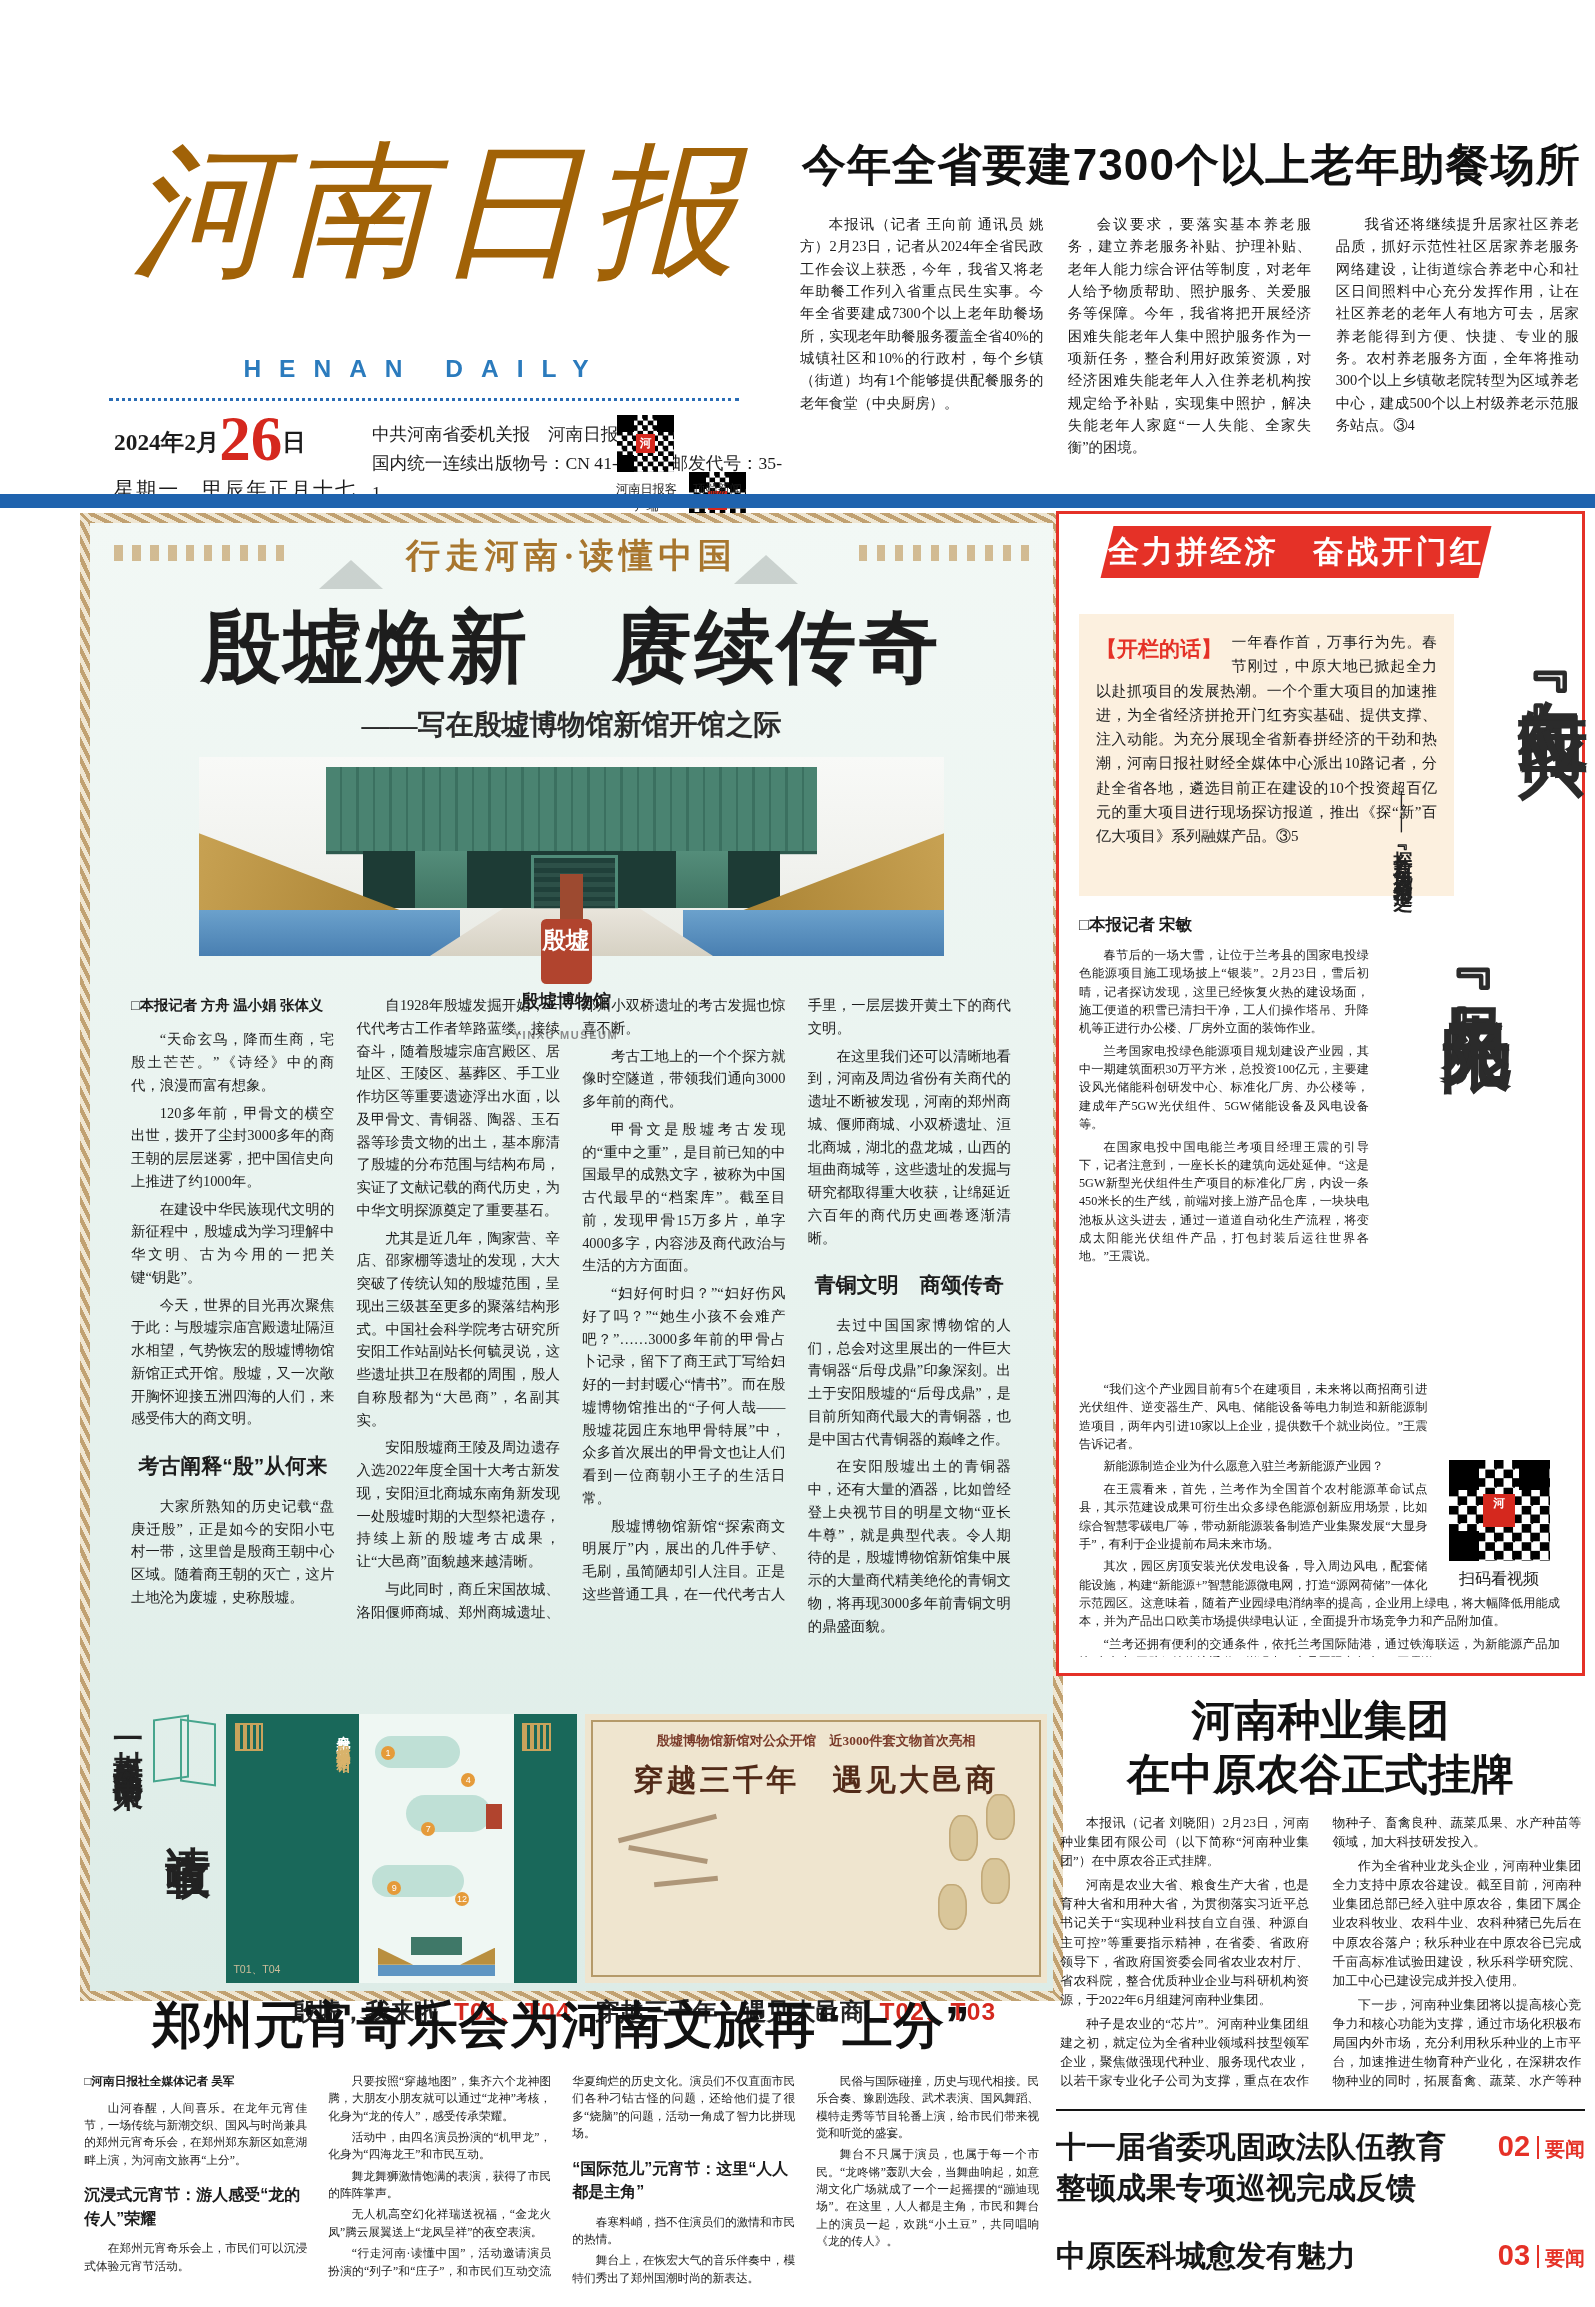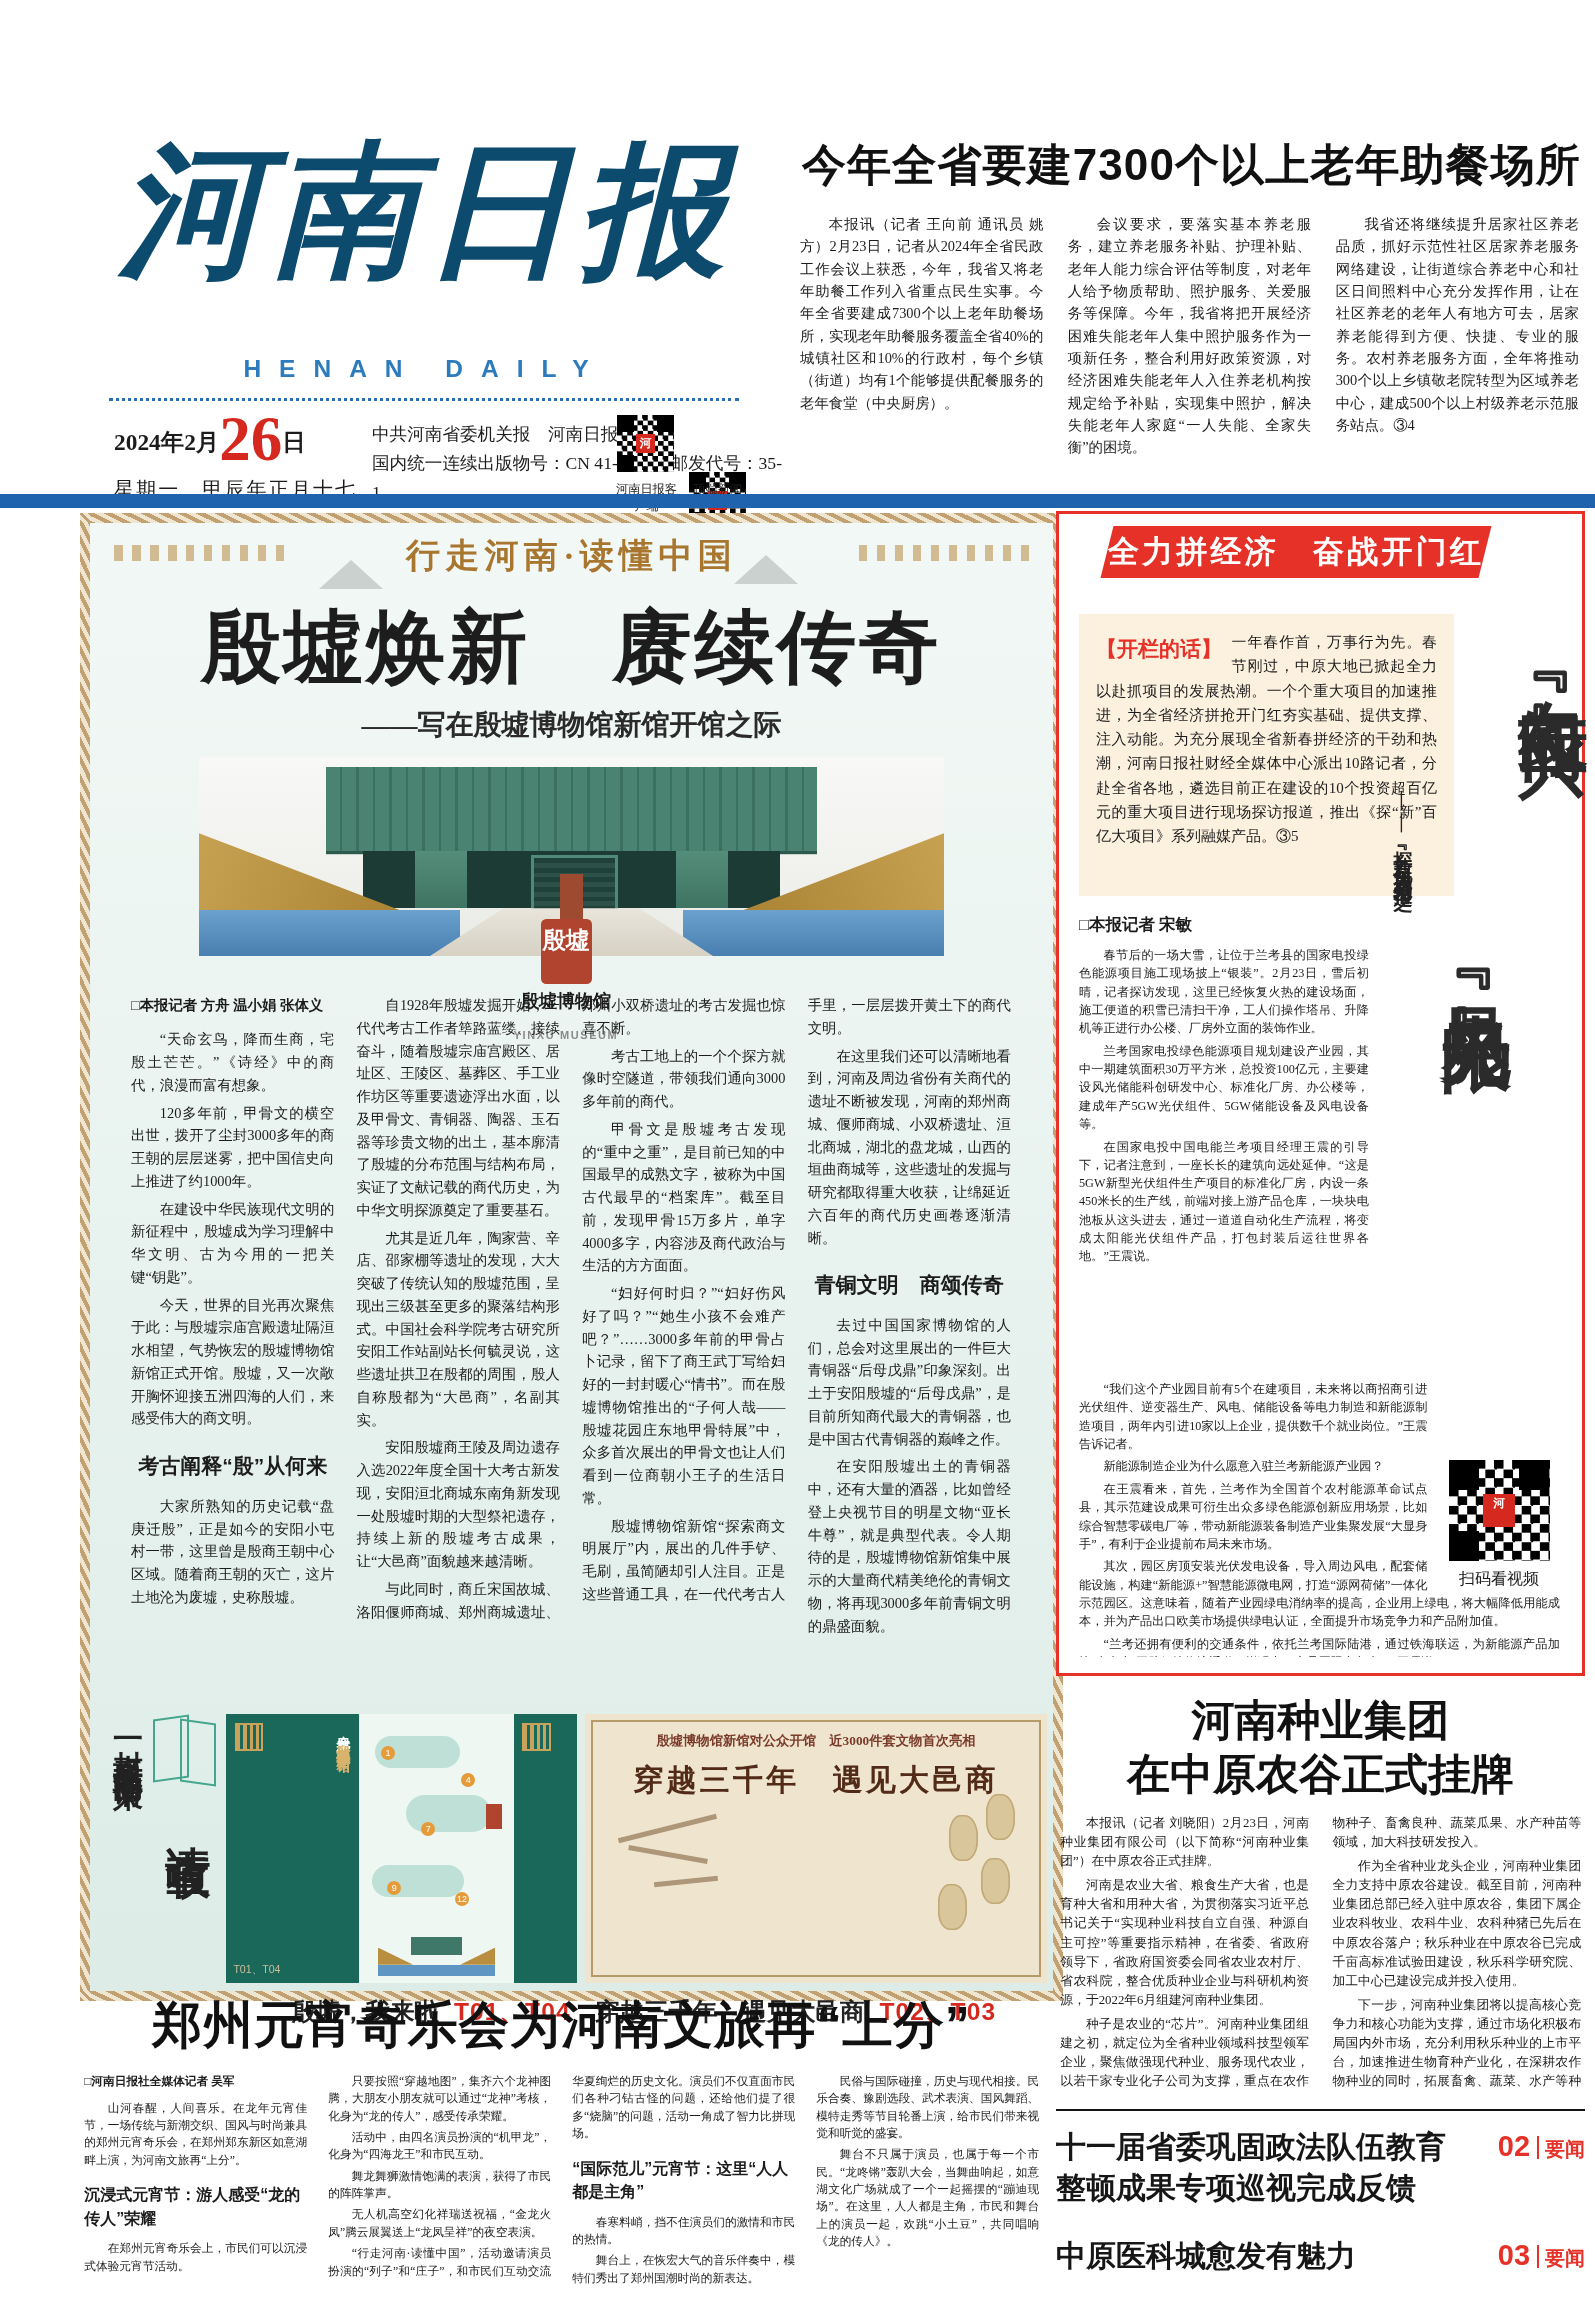--- a/index.html
+++ b/index.html
@@ -7,22 +7,22 @@
         font-family:"Liberation Serif","DejaVu Serif",serif;color:#1c1c1c;}
   .abs{position:absolute;}
   .sans{font-family:"Liberation Sans","DejaVu Sans",sans-serif;}
   .vert{writing-mode:vertical-rl;}
   .just{text-align:justify;text-justify:inter-character;}
   .para{margin:0 0 0.35em 0;text-indent:2em;}
   .byline{font-weight:bold;text-indent:0;margin-bottom:0.8em;}
   .subhead{font-weight:bold;text-indent:0;text-align:center;font-size:1.45em;
            font-family:"Liberation Sans",sans-serif;margin:0.9em 0 0.6em;}
   
-  #masthead-title{left:106px;top:114px;width:638px;height:229px;color:#0c4a6e;
-    font-size:146px;line-height:1.35;font-weight:bold;font-style:italic;letter-spacing:7.4px;text-align:center;}
+  #masthead-title{left:106px;top:114px;width:638px;height:229px;color:#a16207;
+    font-size:146px;line-height:1.35;font-weight:normal;font-style:italic;letter-spacing:7.4px;text-align:right;}
   #masthead-en{left:106px;top:355px;width:638px;text-align:center;color:#2b7bbd;
     font-size:24.5px;letter-spacing:18px;font-weight:bold;}
   #masthead-dotted{left:109px;top:398px;width:630px;border-top:3.7px dotted #2a6db5;}
   #date-block{left:114px;top:411px;width:250px;}
   #date-line1{font-size:23.4px;font-weight:bold;}
   #date-line1 .big-day{font-size:63px;color:#d5281e;font-weight:bold;line-height:0.9;vertical-align:-9.6px;}
   #date-line2{font-size:20px;margin-top:8.5px;letter-spacing:2.1px;}
   #pub-block{left:372px;top:420px;width:415px;font-size:17.6px;line-height:1.65;}
   .qr{width:57px;height:57px;background:
       linear-gradient(#000,#000) 0 0/30% 30%,

